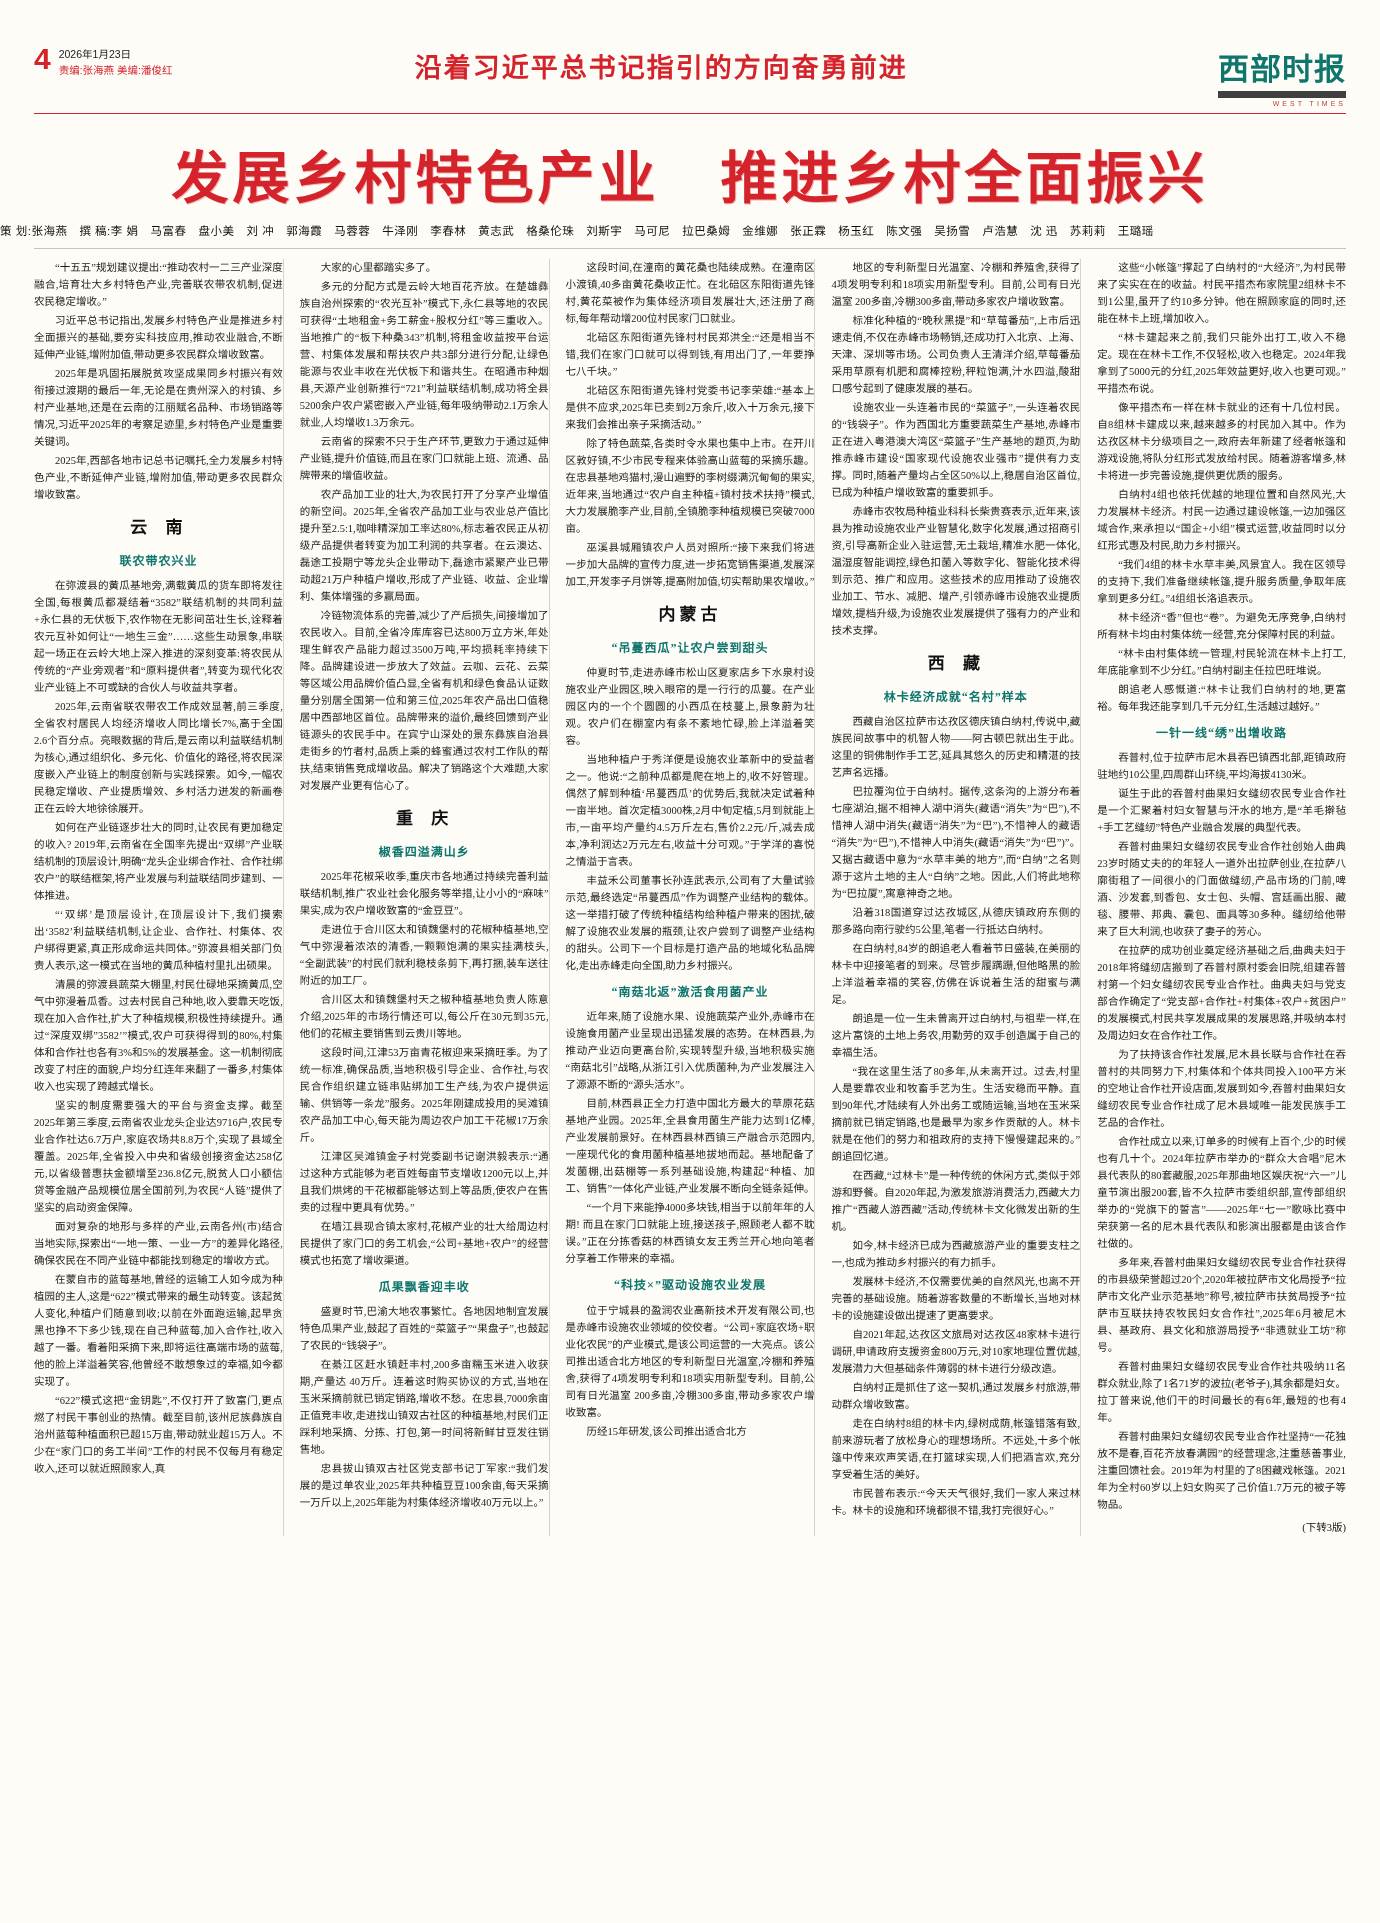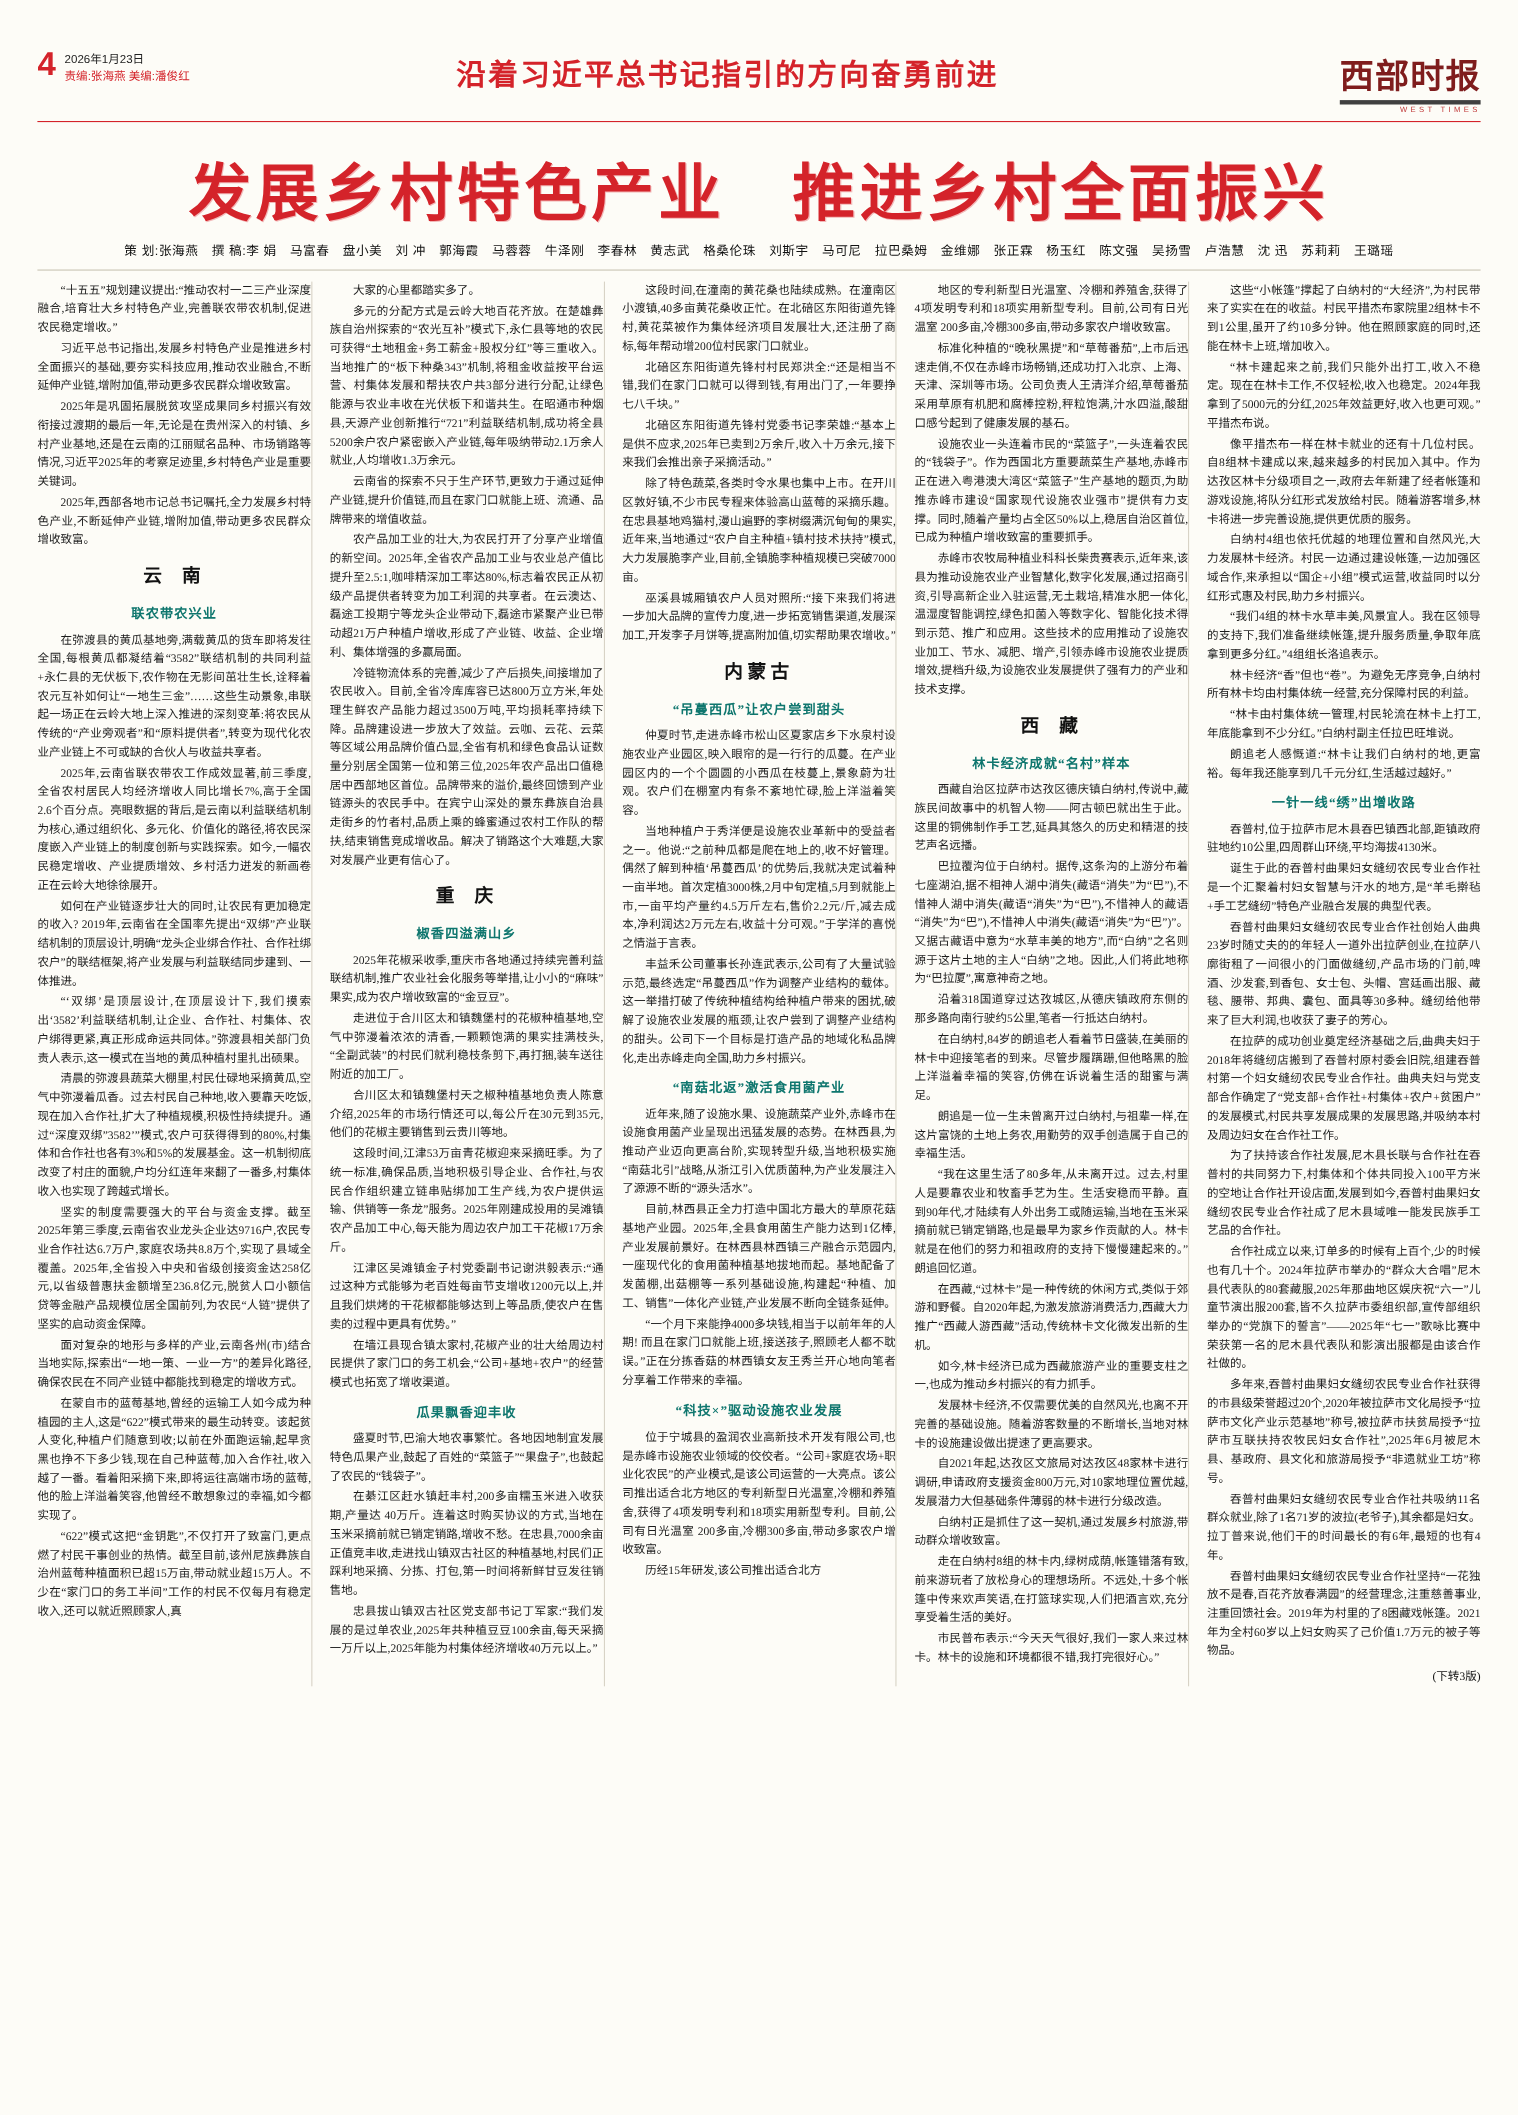--- a/index.html
+++ b/index.html
@@ -51,26 +51,26 @@
     letter-spacing:2px;
     padding-top:2px;
     font-family:"Liberation Serif",serif;
   }
   .brand{
     width:210px;
     text-align:right;
     padding-top:0px;
   }
   .brand .bname{
-    color:#7f1d1d;
+    color:#0f766e;
     font-size:31px;
     font-weight:bold;
     letter-spacing:1px;
     font-family:"Liberation Serif",serif;
-    border-bottom:4px solid #404040;
+    border-bottom:7px solid #404040;
     padding-bottom:2px;
     display:inline-block;
   }
   .brand .ben{
     color:#c03a3a;
     font-size:7px;
     letter-spacing:3px;
     display:block;
     margin-top:2px;
     font-family:"Liberation Sans",sans-serif;
@@ -84,21 +84,21 @@
     text-align:center;
     color:#d4232a;
     font-size:57px;
     font-weight:bold;
     letter-spacing:4px;
     margin:18px 0 8px 0;
     font-family:"Liberation Serif",serif;
     text-shadow:1px 1px 0 #f2b8b8;
   }
   .byline{
-    text-align:center;
+    text-align:left;
     font-size:11.5px;
     color:#111;
     letter-spacing:0.5px;
     margin-bottom:10px;
     font-family:"Liberation Sans",sans-serif;
   }
   .thin-rule{
     margin:0 34px 10px 34px;
     border-top:1px solid #c9c3b4;
   }

